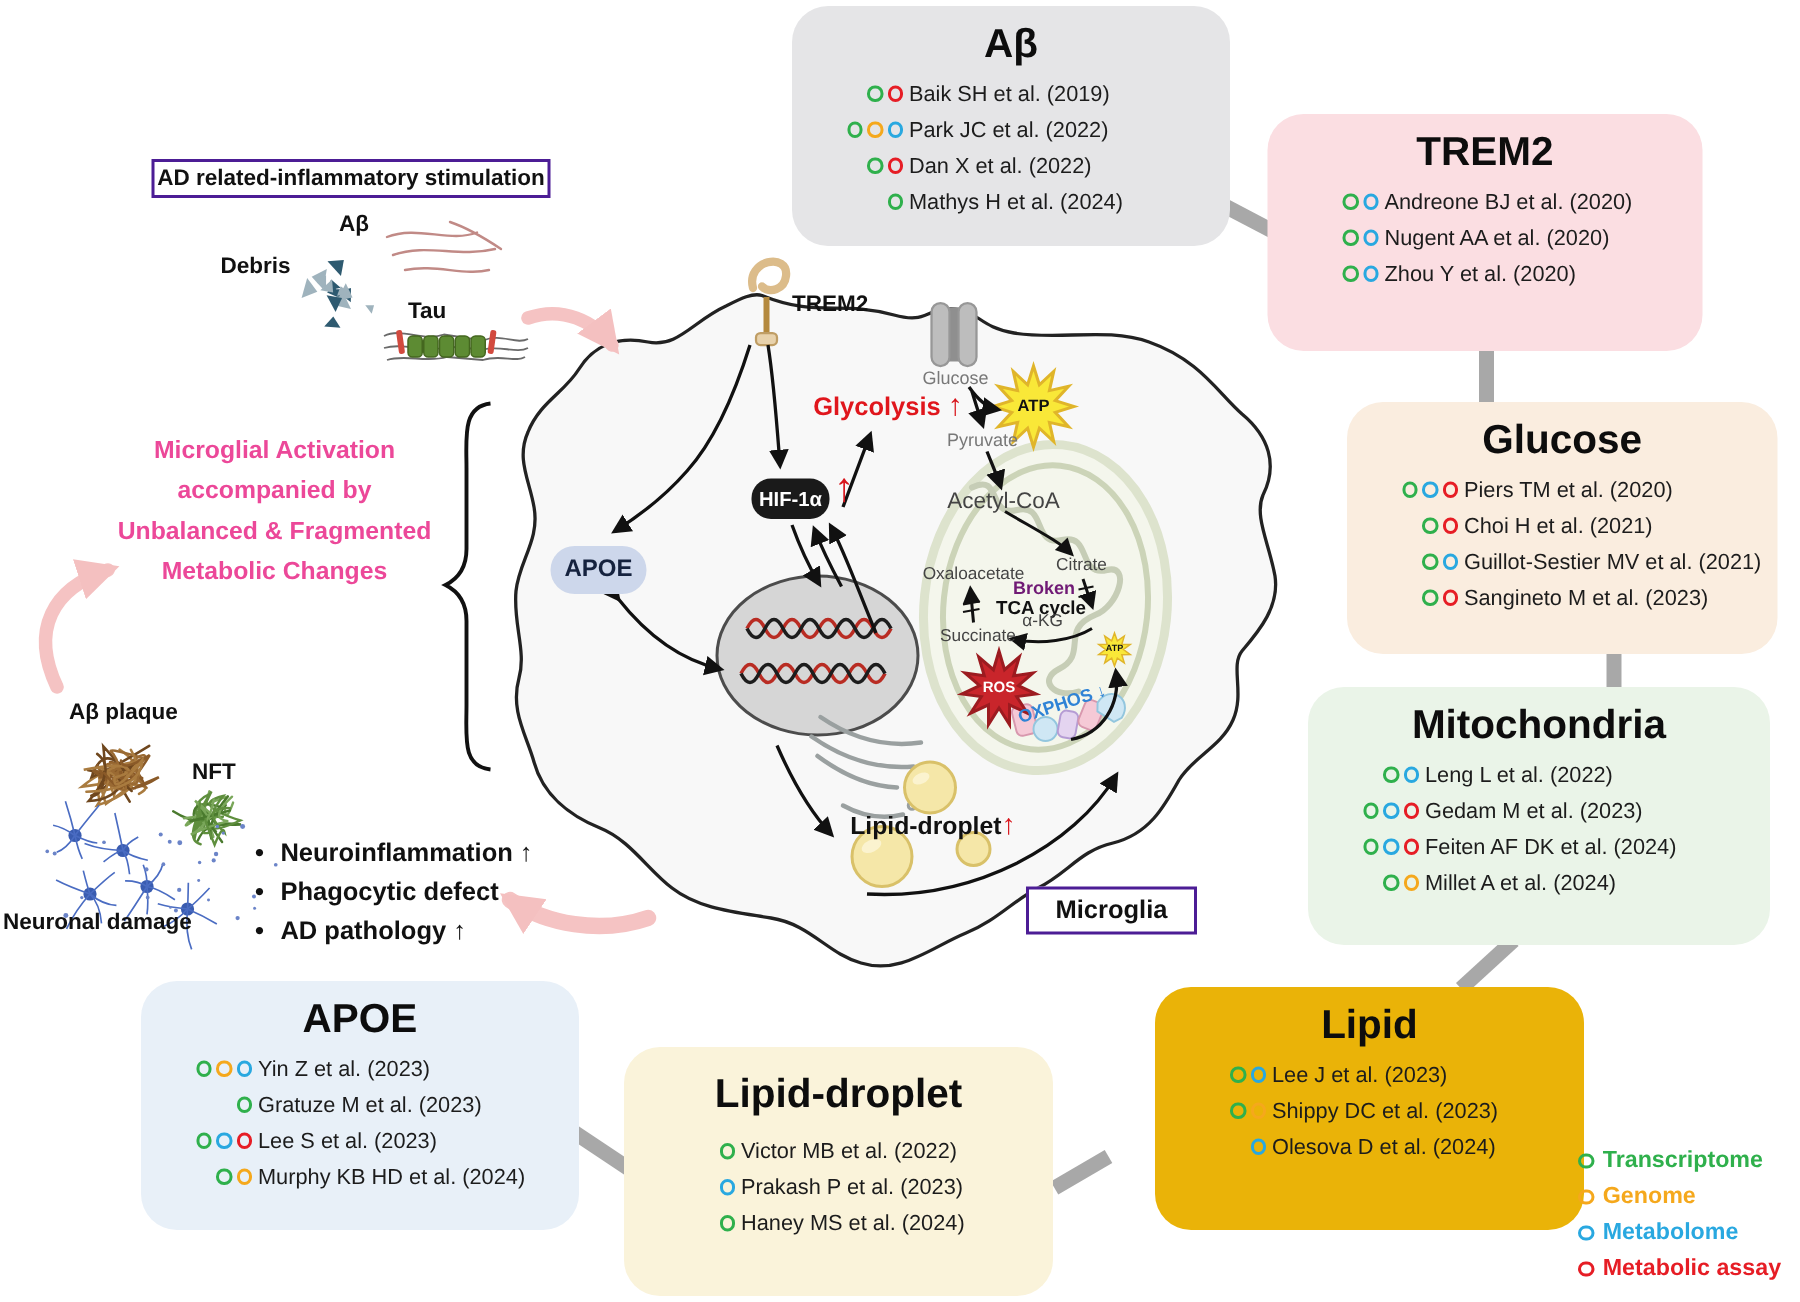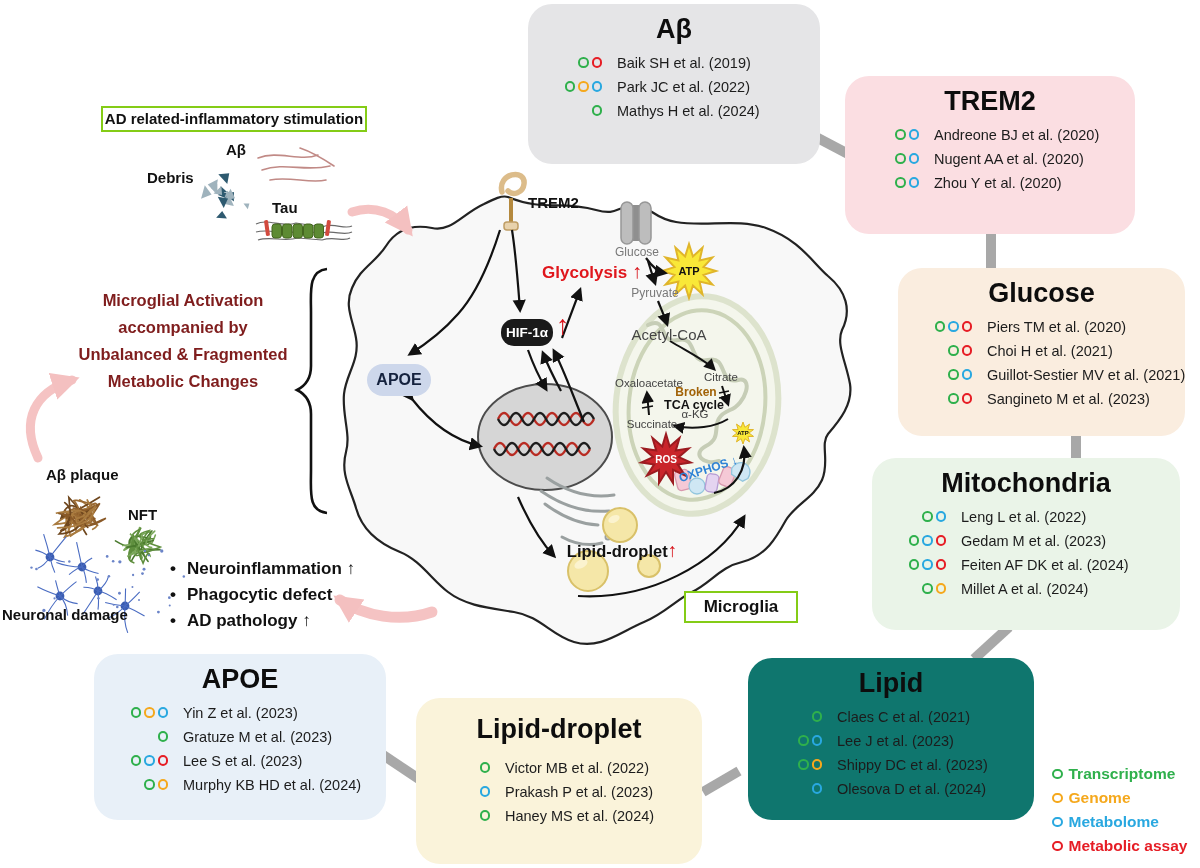--- a/index.html
+++ b/index.html
@@ -2,37 +2,37 @@
 <html><head>
 <meta charset="utf-8">
 <style>
   html,body{margin:0;padding:0;background:#fff;}
   #stage{position:relative;width:1200px;height:868px;background:#ffffff;overflow:hidden;
          font-family:"Liberation Sans",sans-serif;color:#111;}
   #art{position:absolute;left:0;top:0;z-index:0;pointer-events:none;}
   .panel{position:absolute;border-radius:24px;z-index:2;}
   .ptitle{text-align:center;font-weight:bold;font-size:27px;color:#0d0d0d;margin:10px 0 7px;}
   .rows{display:flex;flex-direction:column;gap:3px;padding:0 12px;}
-  .cite-row{display:grid;grid-template-columns:62px 1fr;column-gap:15px;align-items:center;height:21px;}
+  .cite-row{display:grid;grid-template-columns:62px 1fr;column-gap:4px;align-items:center;height:21px;}
   .dots{display:flex;justify-content:flex-end;align-items:center;gap:3px;}
   .dot{width:6.5px;height:6.5px;border-radius:50%;border:2.7px solid #000;box-sizing:content-box;background:transparent;}
   .cite-text{font-size:14.5px;color:#1c1c1c;white-space:nowrap;}
   .lbl{position:absolute;z-index:3;white-space:nowrap;}
   .ctr{transform:translate(-50%,-50%);}
   .bold{font-weight:bold;}
-  .outline-box{position:absolute;z-index:3;background:#fff;border:2px solid #84cc16;
+  .outline-box{position:absolute;z-index:3;background:#fff;border:2px solid #4c1d95;
                font-weight:bold;text-align:center;}
   .legend{position:absolute;left:1052px;top:764px;display:flex;flex-direction:column;gap:4px;z-index:3;}
   .legend-row{display:flex;align-items:center;gap:6px;font-weight:bold;font-size:15.5px;height:20px;text-align:right;}
   .ring{width:6.5px;height:6.5px;border-radius:50%;border:2.8px solid #000;box-sizing:content-box;}
   .bullets{position:absolute;left:170px;top:556px;z-index:3;}
   .bullet-row{font-weight:bold;font-size:17px;line-height:26px;color:#111;}
   .bullet-row::before{content:"•";margin-right:11px;}
   .activation{position:absolute;left:58px;top:287px;width:250px;text-align:center;z-index:3;}
-  .activation div{font-weight:bold;font-size:16.5px;line-height:27px;color:#7f1d1d;}
+  .activation div{font-weight:bold;font-size:16.5px;line-height:27px;color:#ec4899;}
   .pill{position:absolute;z-index:3;border-radius:16px;text-align:center;}
   .red-up{color:#d8151c;font-weight:bold;}
 </style>
 </head>
 <body>
 
 <div id="stage">
 
 <svg id="art" width="1200" height="868" viewBox="0 0 1200 868">
   <defs>
@@ -311,20 +311,27 @@
           <span class="dots">
             <span class="dot" style="border-color: rgb(47, 176, 76);"></span>
             <span class="dot" style="border-color: rgb(245, 168, 28);"></span>
             <span class="dot" style="border-color: rgb(41, 168, 224);"></span>
           </span>
           <span class="cite-text">Park JC et al. (2022)</span>
         </div>
         <div class="cite-row">
           <span class="dots">
             <span class="dot" style="border-color: rgb(47, 176, 76);"></span>
+            <span class="dot" style="border-color: rgb(230, 29, 37);"></span>
+          </span>
+          <span class="cite-text">Dan X et al. (2022)</span>
+        </div>
+        <div class="cite-row">
+          <span class="dots">
+            <span class="dot" style="border-color: rgb(47, 176, 76);"></span>
           </span>
           <span class="cite-text">Mathys H et al. (2024)</span>
         </div>
       </div>
 </div>
 <div class="panel" style="left:845px;top:76px;width:290px;height:158px;background:#fbdee2;">
   <div class="ptitle">TREM2</div>
   <div class="rows">
         <div class="cite-row">
           <span class="dots">
@@ -411,29 +418,23 @@
         </div>
         <div class="cite-row">
           <span class="dots">
             <span class="dot" style="border-color: rgb(47, 176, 76);"></span>
             <span class="dot" style="border-color: rgb(245, 168, 28);"></span>
           </span>
           <span class="cite-text">Millet A et al. (2024)</span>
         </div>
       </div>
 </div>
-<div class="panel" style="left:748px;top:658px;width:286px;height:162px;background:#0f766e;">
+<div class="panel" style="left:770px;top:658px;width:286px;height:162px;background:#eab308;">
   <div class="ptitle">Lipid</div>
   <div class="rows">
-        <div class="cite-row">
-          <span class="dots">
-            <span class="dot" style="border-color: rgb(47, 176, 76);"></span>
-          </span>
-          <span class="cite-text">Claes C et al. (2021)</span>
-        </div>
         <div class="cite-row">
           <span class="dots">
             <span class="dot" style="border-color: rgb(47, 176, 76);"></span>
             <span class="dot" style="border-color: rgb(41, 168, 224);"></span>
           </span>
           <span class="cite-text">Lee J et al. (2023)</span>
         </div>
         <div class="cite-row">
           <span class="dots">
             <span class="dot" style="border-color: rgb(47, 176, 76);"></span>
@@ -552,21 +553,21 @@
 <div class="lbl ctr" style="left:637px;top:252px;font-size:12px;color:#787878;">Glucose</div>
 <div class="lbl ctr" style="left:592px;top:271px;font-size:17px;font-weight:bold;color:#e0161c;">
   <span>Glycolysis</span>
   <span class="red-up" style="font-size:20px;">↑</span>
 </div>
 <div class="lbl ctr bold" style="left:689px;top:271px;font-size:11px;">ATP</div>
 <div class="lbl ctr" style="left:655px;top:293px;font-size:12px;color:#787878;">Pyruvate</div>
 <div class="lbl ctr" style="left:669px;top:334px;font-size:15px;color:#444;">Acetyl-CoA</div>
 <div class="lbl ctr" style="left:649px;top:383px;font-size:11.5px;color:#444;">Oxaloacetate</div>
 <div class="lbl ctr" style="left:721px;top:377px;font-size:11.5px;color:#444;">Citrate</div>
-<div class="lbl ctr bold" style="left:696px;top:392px;font-size:12px;color:#a16207;">Broken</div>
+<div class="lbl ctr bold" style="left:696px;top:392px;font-size:12px;color:#701a75;">Broken</div>
 <div class="lbl ctr bold" style="left:694px;top:405px;font-size:12.5px;">TCA cycle</div>
 <div class="lbl ctr" style="left:695px;top:414px;font-size:11.5px;color:#444;">α-KG</div>
 <div class="lbl ctr" style="left:652px;top:424px;font-size:11.5px;color:#444;">Succinate</div>
 <div class="lbl ctr bold" style="left:666px;top:459px;font-size:10px;color:#fff;">ROS</div>
 <div class="lbl ctr bold" style="left:708px;top:469px;font-size:12px;color:#2f83d6;transform:translate(-50%,-50%) rotate(-18deg);">OXPHOS ↓</div>
 <div class="lbl ctr bold" style="left:743px;top:433px;font-size:6px;">ATP</div>
 
 <div class="pill" style="left:501px;top:319px;width:52px;height:27px;background:#1a1a1a;color:#fff;font-weight:bold;font-size:13.5px;line-height:27px;border-radius:13px;">HIF-1α</div>
 <div class="lbl red-up" style="left:556px;top:310px;font-size:27px;">↑</div>
 

